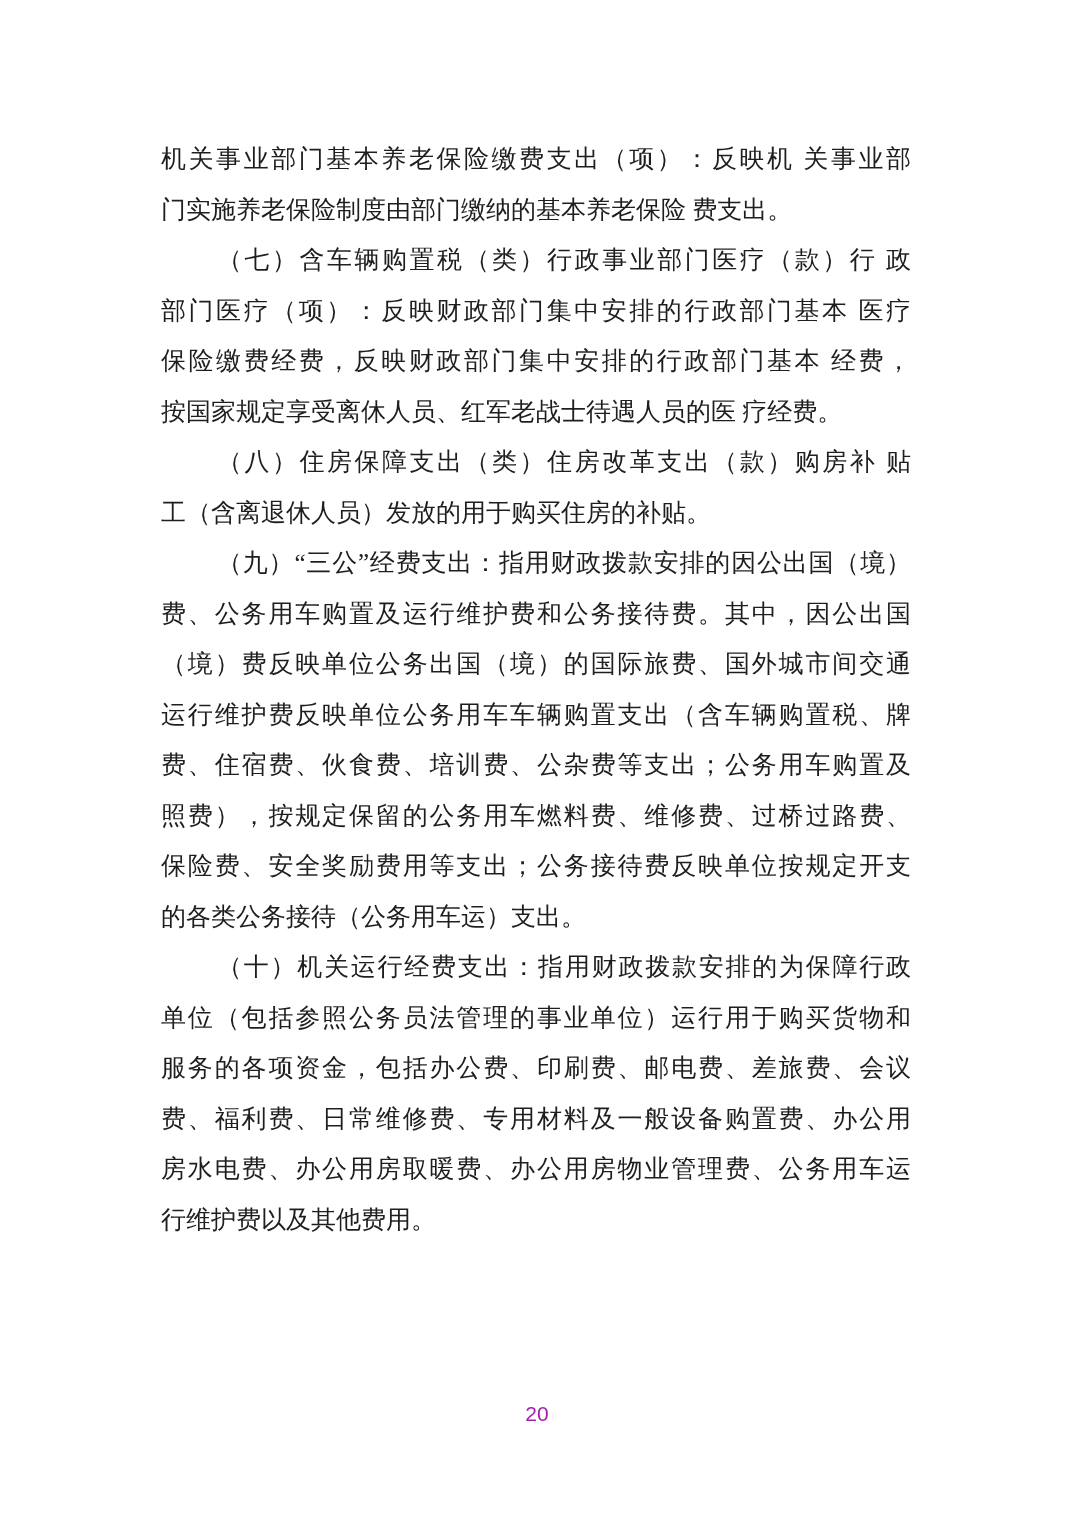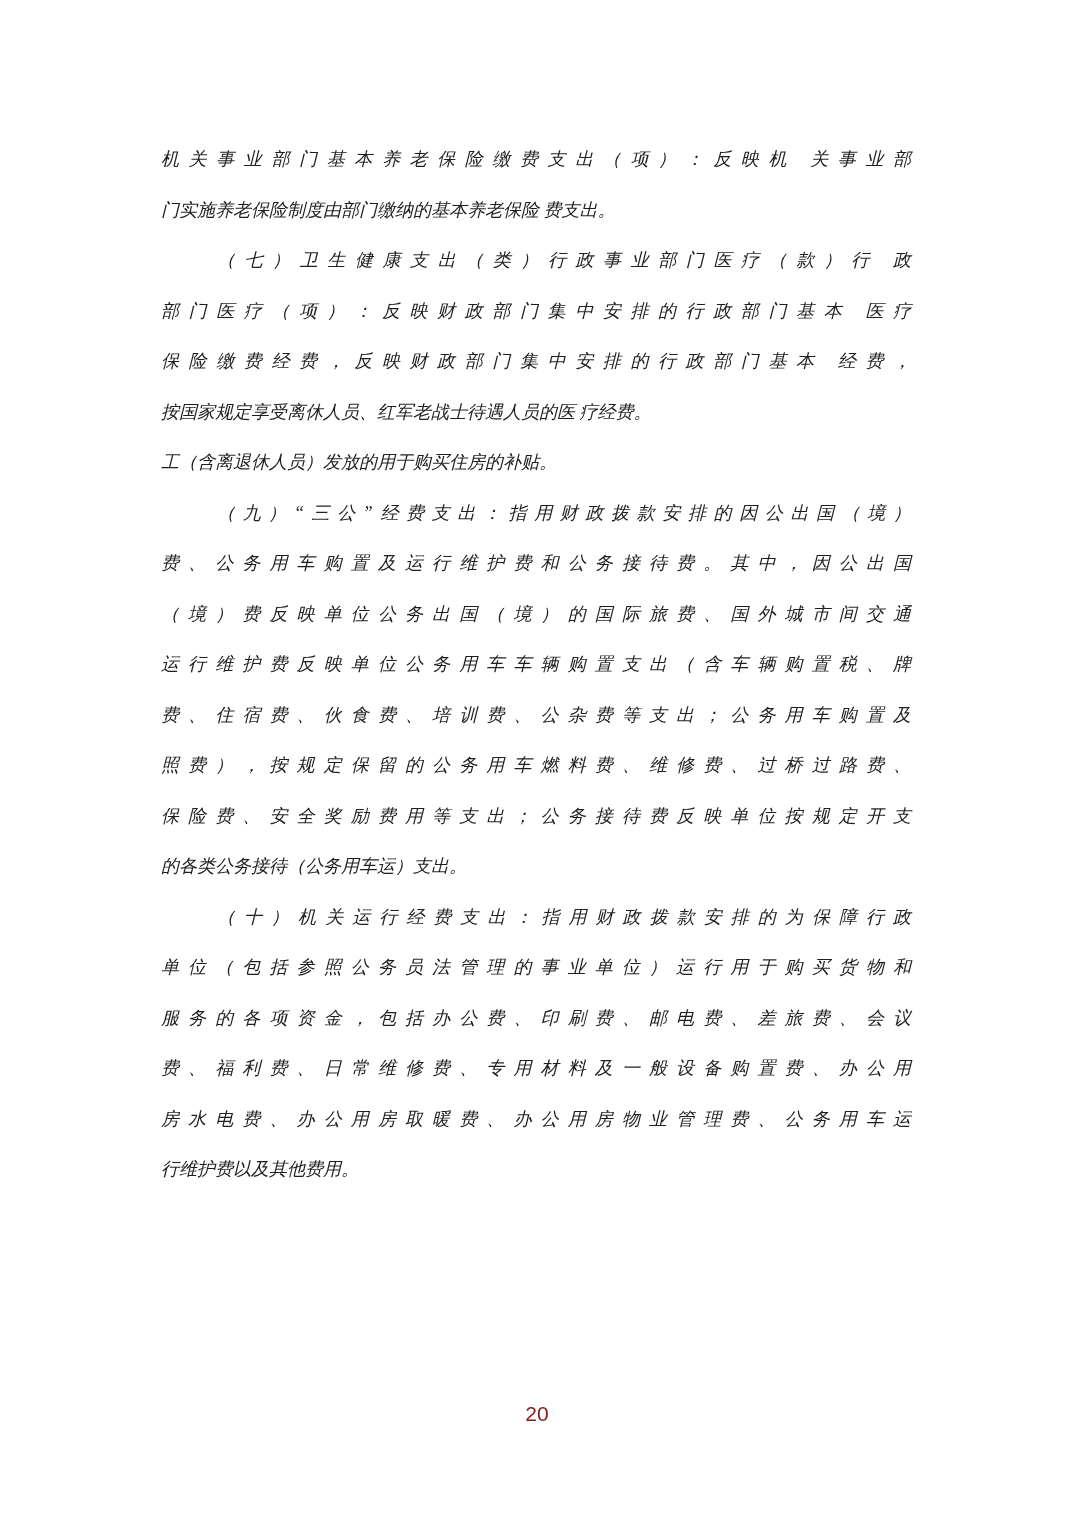--- a/index.html
+++ b/index.html
@@ -20,70 +20,70 @@
     position: absolute;
     left: 161px;
     top: 134px;
     width: 750px;
   }
   .para {
     margin: 0;
     padding: 0;
   }
   .line {
-    font-size: 18px;
+    font-size: 25px;
     height: 50.5px;
     line-height: 50.5px;
     white-space: nowrap;
     text-align: justify;
     text-align-last: justify;
     -moz-text-align-last: justify;
     font-weight: 400;
-    font-style: italic;
   }
   .line.indent {
     text-indent: 56px;
   }
   .line.end {
     text-align: right;
     text-align-last: left;
     -moz-text-align-last: left;
   }
   .footer {
     position: absolute;
     left: 0;
     top: 1401px;
     width: 100%;
     text-align: center;
     font-family: "Liberation Sans", "DejaVu Sans", sans-serif;
     font-size: 21px;
     line-height: 26px;
-    color: #7f1d1d;
+    color: #a21caf;
   }
 </style>
 </head>
 <body>
 
 <div class="page">
 
   <div class="textblock">
 
     <div class="para">
       <div class="line">机关事业部门基本养老保险缴费支出（项）：反映机 关事业部</div>
       <div class="line end">门实施养老保险制度由部门缴纳的基本养老保险 费支出。</div>
     </div>
 
     <div class="para">
-      <div class="line indent">（七）卫生健康支出（类）行政事业部门医疗（款）行 政</div>
+      <div class="line indent">（七）含车辆购置税（类）行政事业部门医疗（款）行 政</div>
       <div class="line">部门医疗（项）：反映财政部门集中安排的行政部门基本 医疗</div>
       <div class="line">保险缴费经费，反映财政部门集中安排的行政部门基本 经费，</div>
       <div class="line end">按国家规定享受离休人员、红军老战士待遇人员的医 疗经费。</div>
     </div>
 
     <div class="para">
+      <div class="line indent">（八）住房保障支出（类）住房改革支出（款）购房补 贴</div>
       <div class="line end">工（含离退休人员）发放的用于购买住房的补贴。</div>
     </div>
 
     <div class="para">
       <div class="line indent">（九）“三公”经费支出：指用财政拨款安排的因公出国（境）</div>
       <div class="line">费、公务用车购置及运行维护费和公务接待费。其中，因公出国</div>
       <div class="line">（境）费反映单位公务出国（境）的国际旅费、国外城市间交通</div>
       <div class="line">运行维护费反映单位公务用车车辆购置支出（含车辆购置税、牌</div>
       <div class="line">费、住宿费、伙食费、培训费、公杂费等支出；公务用车购置及</div>
       <div class="line">照费），按规定保留的公务用车燃料费、维修费、过桥过路费、</div>

